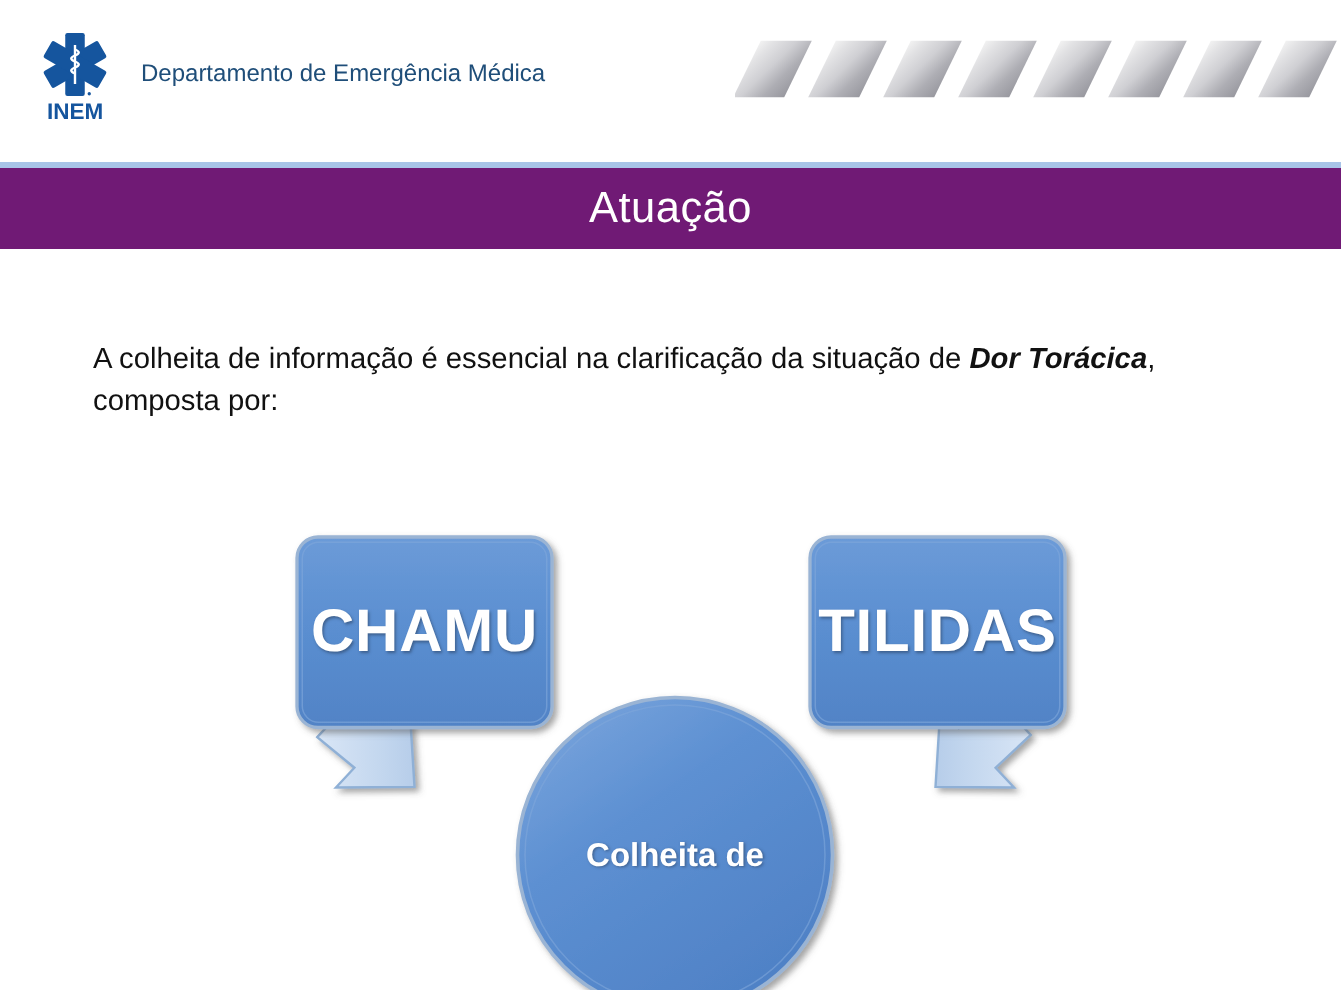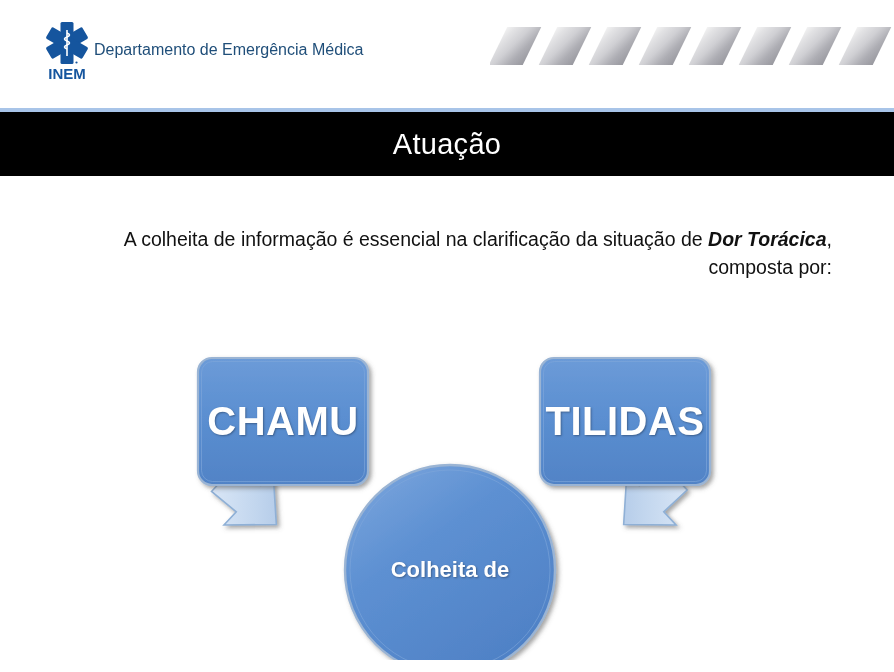--- a/index.html
+++ b/index.html
@@ -19,21 +19,21 @@
   
   #slide-header {
     position: absolute;
     left: 0; top: 0;
     width: 894px; height: 112px;
     background: #ffffff;
   }
 
   #inem-logo {
     position: absolute;
-    left: 39px; top: 20px;
+    left: 22px; top: 20px;
     width: 56px; height: 62px;
   }
 
   #header-titles {
     position: absolute;
     left: 94px; top: 38px;
     width: 400px;
   }
   .hdr-line1 {
     color: #23568e;
@@ -68,39 +68,39 @@
     position: absolute;
     left: 0; top: 108px;
     width: 894px; height: 4px;
     background: #a8c4e8;
   }
 
   
   #title-band {
     position: absolute;
     left: 0; top: 112px;
-    width: 894px; height: 64px;
-    background: #000000;
+    width: 894px; height: 54px;
+    background: #701a75;
     display: flex;
     align-items: center;
     justify-content: center;
   }
   #title-band-text {
     color: #ffffff;
     font-size: 29px;
     line-height: 34px;
     letter-spacing: 0.3px;
   }
 
   
   #body-paragraph {
     position: absolute;
     left: 62px; top: 225px;
     width: 770px;
-    text-align: right;
+    text-align: left;
     color: #111111;
     font-size: 19.5px;
     line-height: 28px;
   }
   #body-paragraph .emph {
     font-weight: bold;
     font-style: italic;
   }
 
   

